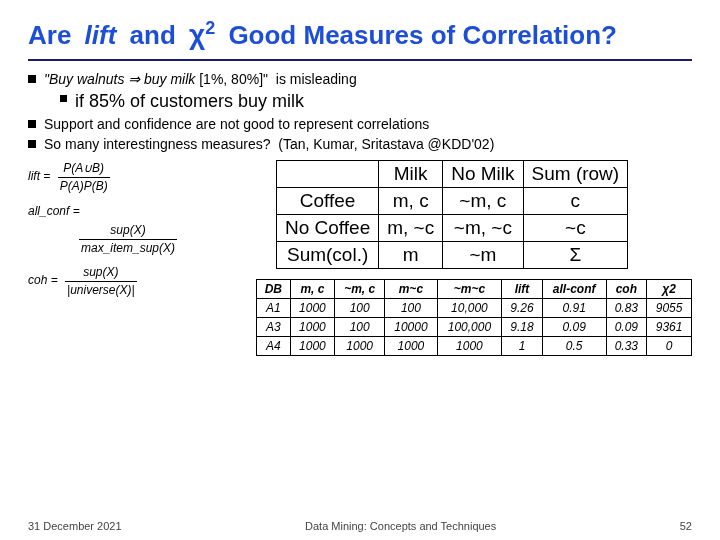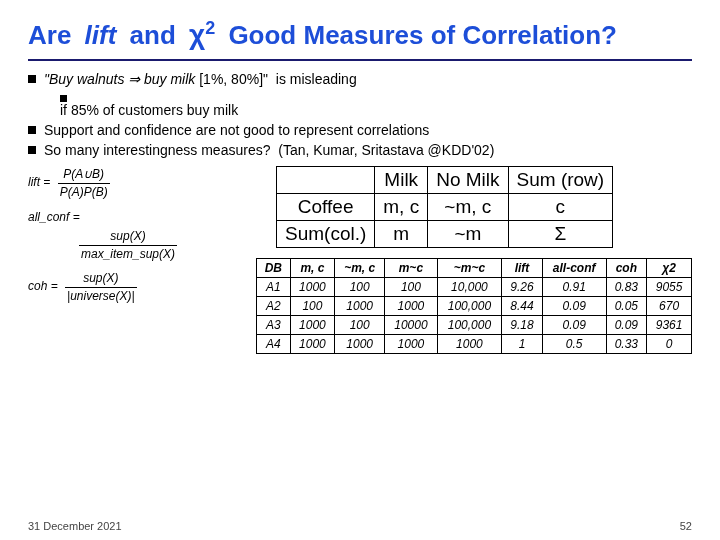--- a/index.html
+++ b/index.html
@@ -50,22 +50,21 @@
       background: #000;
       margin-right: 8px;
       margin-top: 4px;
       flex-shrink: 0;
     }
     .bullet-sub {
       display: flex;
       align-items: flex-start;
       margin-left: 32px;
       margin-bottom: 4px;
-      font-size: 14px;
-      flex-direction: column;
+      font-size: 18px;
     }
     .bullet-sub .square {
       display: inline-block;
       width: 7px;
       height: 7px;
       background: #000;
       margin-right: 8px;
       margin-top: 4px;
       flex-shrink: 0;
     }
@@ -223,20 +222,26 @@
           </tr>
         </thead>
         <tbody id="corr-tbody">
         <tr>
               <td>Coffee</td>
               <td>m, c</td>
               <td>~m, c</td>
               <td>c</td>
             </tr>
             <tr>
+              <td>No Coffee</td>
+              <td>m, ~c</td>
+              <td>~m, ~c</td>
+              <td>~c</td>
+            </tr>
+            <tr>
               <td>Sum(col.)</td>
               <td>m</td>
               <td>~m</td>
               <td>Σ</td>
             </tr>
           </tbody>
       </table>
 
       <table class="data-table">
         <thead>
@@ -258,31 +263,20 @@
               <td>1000</td>
               <td>100</td>
               <td>100</td>
               <td>10,000</td>
               <td>9.26</td>
               <td>0.91</td>
               <td>0.83</td>
               <td>9055</td>
             </tr>
             <tr>
-              <td>A2</td>
-              <td>100</td>
-              <td>1000</td>
-              <td>1000</td>
-              <td>100,000</td>
-              <td>8.44</td>
-              <td>0.09</td>
-              <td>0.05</td>
-              <td>670</td>
-            </tr>
-            <tr>
               <td>A3</td>
               <td>1000</td>
               <td>100</td>
               <td>10000</td>
               <td>100,000</td>
               <td>9.18</td>
               <td>0.09</td>
               <td>0.09</td>
               <td>9361</td>
             </tr>
@@ -298,16 +292,17 @@
               <td>0</td>
             </tr>
           </tbody>
       </table>
 
     </div>
   </div>
 
   <div class="footer">
     <span>31 December 2021</span>
+    <span>Data Mining: Concepts and Techniques</span>
     <span>52</span>
   </div>
 
 </div>
 
 </body></html>

